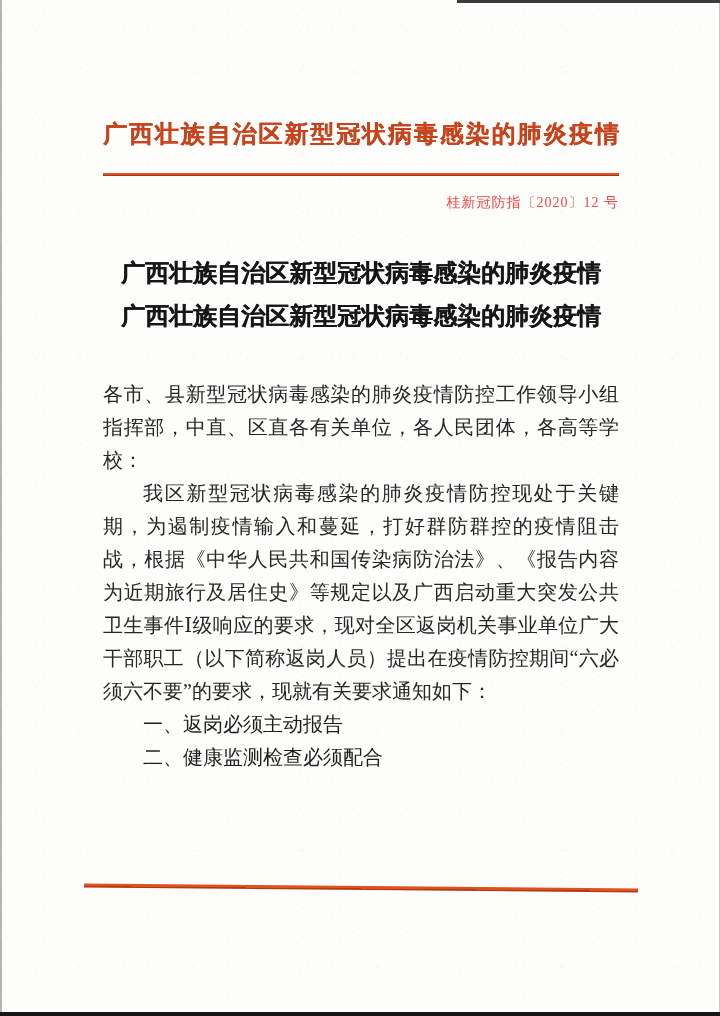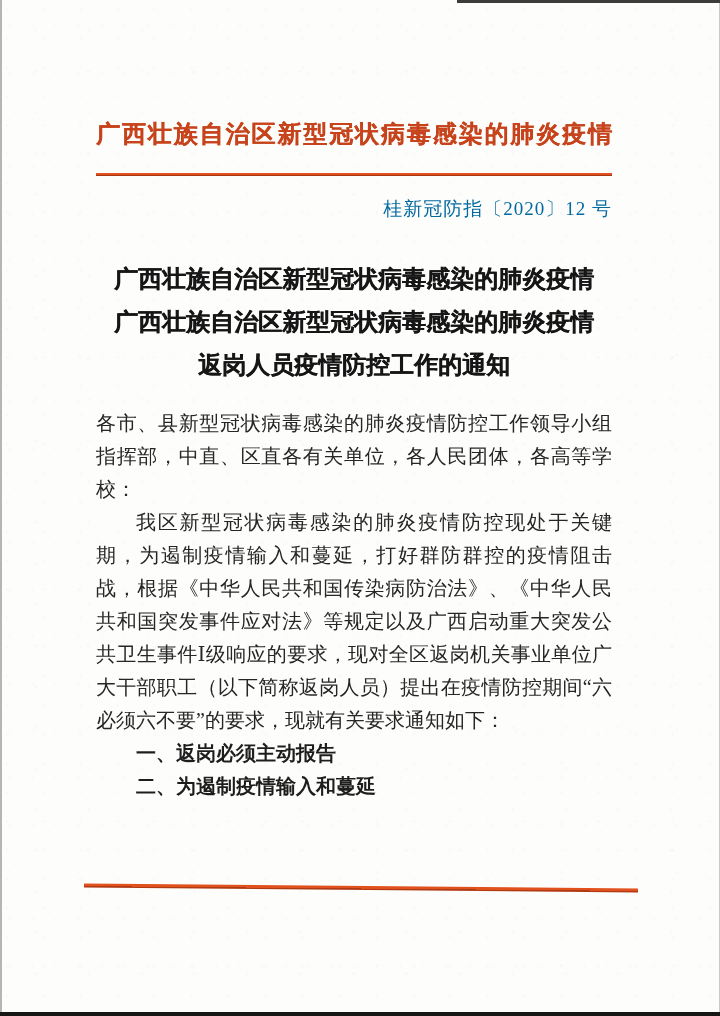--- a/index.html
+++ b/index.html
@@ -15,21 +15,21 @@
     color: #222;
   }
   
   .edge-left   { position:absolute; left:0; top:0; width:2px; height:100%; background:#7a7a7a; opacity:.55; }
   .edge-right  { position:absolute; right:0; top:0; width:1px; height:100%; background:#c9c9c9; }
   .edge-bottom { position:absolute; left:0; bottom:0; width:100%; height:4px; background:#161616; }
   .edge-topright { position:absolute; top:0; right:0; width:263px; height:3px; background:#3c3c3c; }
 
   .content {
     position: absolute;
-    left: 96px;
+    left: 103px;
     width: 516px;
     top: 0;
   }
 
   
   .letterhead { margin-top: 112px; }
   .letterhead-line {
     color: #c7431b;
     font-weight: bold;
     font-size: 24px;
@@ -39,52 +39,52 @@
     text-shadow: 0.4px 0 0 #c7431b;
     white-space: nowrap;
   }
   .red-rule {
     margin-top: 16px;
     height: 3px;
     background: #e0511e;
     border-bottom: 1px solid #a93511;
   }
   .doc-number {
-    margin-top: 20px;
+    margin-top: 14px;
     text-align: right;
-    font-size: 19px;
+    font-size: 14px;
     line-height: 26px;
-    color: #0369a1;
+    color: #ef4444;
     letter-spacing: 1px;
   }
 
   
   .doc-title {
     margin-top: 36px;
     text-align: center;
     font-size: 24px;
     font-weight: bold;
     line-height: 43px;
     color: #161616;
     text-shadow: 0.5px 0 0 #161616;
   }
 
   
   .body-text {
-    margin-top: 20px;
+    margin-top: 40px;
     font-size: 20px;
     line-height: 33px;
     text-align: justify;
     color: #262626;
   }
   .body-text p { text-align: justify; }
   .indent { text-indent: 2em; }
   .section-heading {
     font-family: "Liberation Sans", "DejaVu Sans", sans-serif;
-    font-weight: bold;
+    font-weight: normal;
     font-size: 20px;
     line-height: 33px;
     text-indent: 2em;
     color: #1d1d1d;
   }
 
   
   .bottom-red-rule {
     position: absolute;
     left: 84px;
@@ -118,28 +118,27 @@
       <div class="letterhead-line">广西壮族自治区新型冠状病毒感染的肺炎疫情</div>
     </div>
 
     <div class="red-rule"></div>
 
     <div class="doc-number">桂新冠防指〔2020〕12 号</div>
 
     <div class="doc-title">
       <div>广西壮族自治区新型冠状病毒感染的肺炎疫情</div>
       <div>广西壮族自治区新型冠状病毒感染的肺炎疫情</div>
-      <div>返岗人员疫情防控工作的通知</div>
     </div>
 
     <div class="body-text">
       <p>各市、县新型冠状病毒感染的肺炎疫情防控工作领导小组指挥部，中直、区直各有关单位，各人民团体，各高等学校：</p>
-      <p class="indent">我区新型冠状病毒感染的肺炎疫情防控现处于关键期，为遏制疫情输入和蔓延，打好群防群控的疫情阻击战，根据《中华人民共和国传染病防治法》、《中华人民共和国突发事件应对法》等规定以及广西启动重大突发公共卫生事件Ⅰ级响应的要求，现对全区返岗机关事业单位广大干部职工（以下简称返岗人员）提出在疫情防控期间“六必须六不要”的要求，现就有关要求通知如下：</p>
+      <p class="indent">我区新型冠状病毒感染的肺炎疫情防控现处于关键期，为遏制疫情输入和蔓延，打好群防群控的疫情阻击战，根据《中华人民共和国传染病防治法》、《报告内容为近期旅行及居住史》等规定以及广西启动重大突发公共卫生事件Ⅰ级响应的要求，现对全区返岗机关事业单位广大干部职工（以下简称返岗人员）提出在疫情防控期间“六必须六不要”的要求，现就有关要求通知如下：</p>
       <div class="section-heading">一、返岗必须主动报告</div>
-      <div class="section-heading">二、为遏制疫情输入和蔓延</div>
+      <div class="section-heading">二、健康监测检查必须配合</div>
     </div>
 
   </div>
 
   <div class="bottom-red-rule"></div>
 
   <div class="edge-left"></div>
   <div class="edge-right"></div>
   <div class="edge-topright"></div>
   <div class="edge-bottom"></div>

